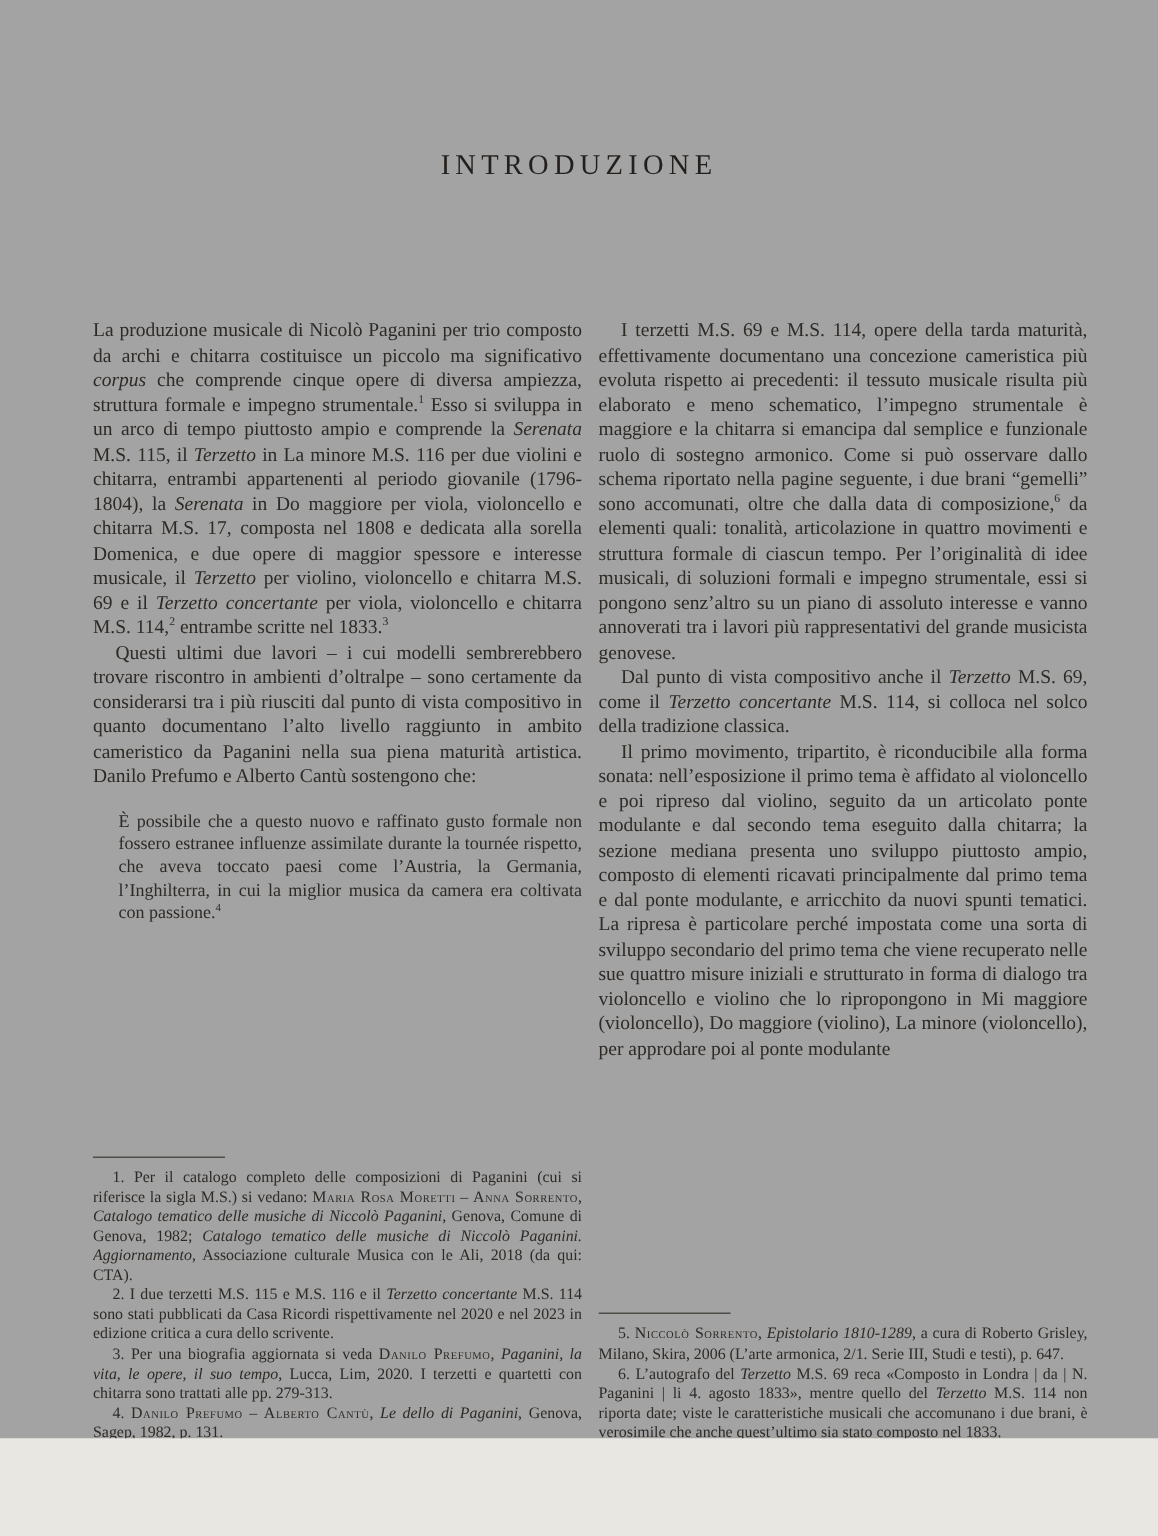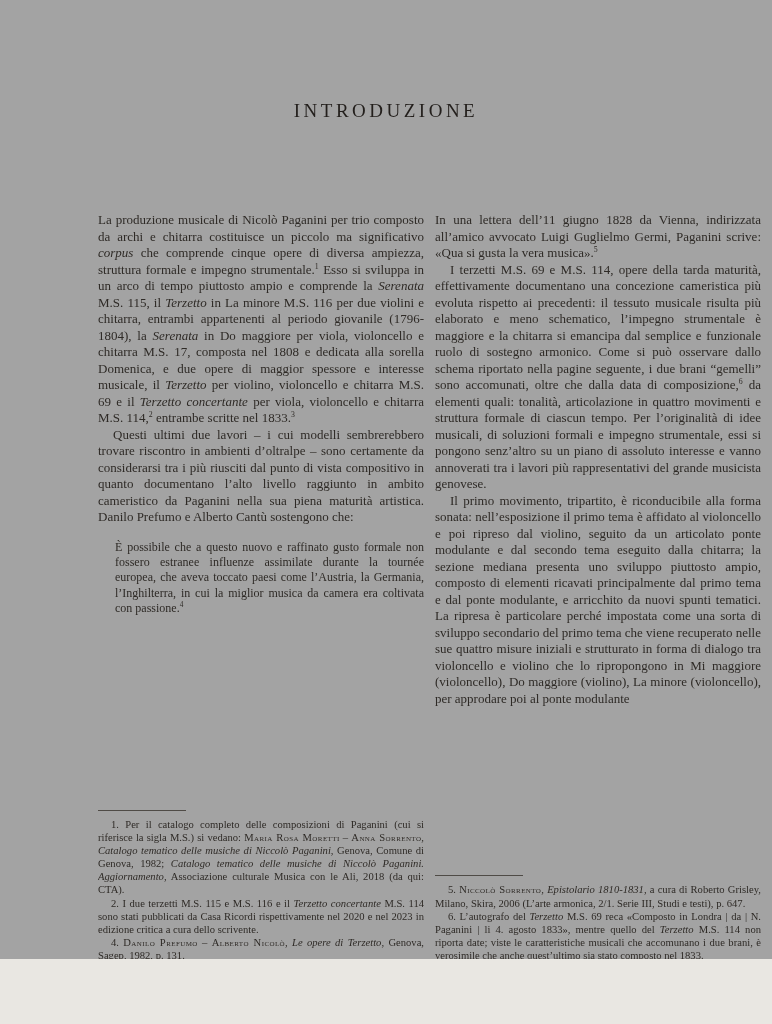--- a/index.html
+++ b/index.html
@@ -30,21 +30,20 @@
     color: #231f1c;
   }
   .columns {
     position: absolute;
     top: 212px;
     left: 62px;
     width: 664px;
     height: 752px;
     display: flex;
     gap: 11px;
-    margin-left: 36px;
   }
   .column {
     width: 326px;
     min-width: 326px;
     display: flex;
     flex-direction: column;
     overflow: hidden;
   }
   .col-text p.para {
     margin: 0;
@@ -90,41 +89,42 @@
 
 <div class="page">
   <h1 class="title">INTRODUZIONE</h1>
 
   <div class="columns">
 
     <div class="column">
       <div class="col-text">
           <p class="para body"><span>La produzione musicale di Nicolò Paganini per trio composto da archi e chitarra costituisce un piccolo ma significativo </span><span class="seg-i">corpus</span><span> che comprende cinque opere di diversa ampiezza, struttura formale e impegno strumentale.</span><sup>1</sup><span> Esso si sviluppa in un arco di tempo piuttosto ampio e comprende la </span><span class="seg-i">Serenata</span><span> M.S. 115, il </span><span class="seg-i">Terzetto</span><span> in La minore M.S. 116 per due violini e chitarra, entrambi appartenenti al periodo giovanile (1796-1804), la </span><span class="seg-i">Serenata</span><span> in Do maggiore per viola, violoncello e chitarra M.S. 17, composta nel 1808 e dedicata alla sorella Domenica, e due opere di maggior spessore e interesse musicale, il </span><span class="seg-i">Terzetto</span><span> per violino, violoncello e chitarra M.S. 69 e il </span><span class="seg-i">Terzetto concertante</span><span> per viola, violoncello e chitarra M.S. 114,</span><sup>2</sup><span> entrambe scritte nel 1833.</span><sup>3</sup></p>
           <p class="para body indent"><span>Questi ultimi due lavori – i cui modelli sembrerebbero trovare riscontro in ambienti d’oltralpe – sono certamente da considerarsi tra i più riusciti dal punto di vista compositivo in quanto documentano l’alto livello raggiunto in ambito cameristico da Paganini nella sua piena maturità artistica. Danilo Prefumo e Alberto Cantù sostengono che:</span></p>
-          <p class="para quote quote"><span>È possibile che a questo nuovo e raffinato gusto formale non fossero estranee influenze assimilate durante la tournée europea, che aveva toccato paesi come l’Austria, la Germania, l’Inghilterra, in cui la miglior musica da camera era coltivata con passione.</span><sup>4</sup></p>
+          <p class="para quote quote"><span>È possibile che a questo nuovo e raffinato gusto formale non fossero estranee influenze assimilate durante la tournée rispetto, che aveva toccato paesi come l’Austria, la Germania, l’Inghilterra, in cui la miglior musica da camera era coltivata con passione.</span><sup>4</sup></p>
         </div>
       <div class="footnotes">
         <div class="fn-rule"></div>
         <div class="fn-list">
             <p class="footnote"><span>1. Per il catalogo completo delle composizioni di Paganini (cui si riferisce la sigla M.S.) si vedano: </span><span class="seg-sc">Maria Rosa Moretti</span><span> – </span><span class="seg-sc">Anna Sorrento</span><span>, </span><span class="seg-i">Catalogo tematico delle musiche di Niccolò Paganini</span><span>, Genova, Comune di Genova, 1982; </span><span class="seg-i">Catalogo tematico delle musiche di Niccolò Paganini. Aggiornamento</span><span>, Associazione culturale Musica con le Ali, 2018 (da qui: CTA).</span></p>
             <p class="footnote"><span>2. I due terzetti M.S. 115 e M.S. 116 e il </span><span class="seg-i">Terzetto concertante</span><span> M.S. 114 sono stati pubblicati da Casa Ricordi rispettivamente nel 2020 e nel 2023 in edizione critica a cura dello scrivente.</span></p>
-            <p class="footnote"><span>4. </span><span class="seg-sc">Danilo Prefumo</span><span> – </span><span class="seg-sc">Alberto Nicolò</span><span>, </span><span class="seg-i">Le opere di Terzetto</span><span>, Genova, Sagep, 1982, p. 131.</span></p>
+            <p class="footnote"><span>3. Per una biografia aggiornata si veda </span><span class="seg-sc">Danilo Prefumo</span><span>, </span><span class="seg-i">Paganini, la vita, le opere, il suo tempo</span><span>, Lucca, Lim, 2020. I terzetti e quartetti con chitarra sono trattati alle pp. 279-313.</span></p>
+            <p class="footnote"><span>4. </span><span class="seg-sc">Danilo Prefumo</span><span> – </span><span class="seg-sc">Alberto Cantù</span><span>, </span><span class="seg-i">Le dello di Paganini</span><span>, Genova, Sagep, 1982, p. 131.</span></p>
           </div>
       </div>
     </div>
 
     <div class="column">
       <div class="col-text">
-          <p class="para body"><span>In una lettera dell’11 giugno 1828 da Vienna, indirizzata all’amico avvocato Luigi Guglielmo Germi, Paganini scrive: «Qua si gusta la vera musica».</span><sup>5</sup></p>
           <p class="para body indent"><span>I terzetti M.S. 69 e M.S. 114, opere della tarda maturità, effettivamente documentano una concezione cameristica più evoluta rispetto ai precedenti: il tessuto musicale risulta più elaborato e meno schematico, l’impegno strumentale è maggiore e la chitarra si emancipa dal semplice e funzionale ruolo di sostegno armonico. Come si può osservare dallo schema riportato nella pagine seguente, i due brani “gemelli” sono accomunati, oltre che dalla data di composizione,</span><sup>6</sup><span> da elementi quali: tonalità, articolazione in quattro movimenti e struttura formale di ciascun tempo. Per l’originalità di idee musicali, di soluzioni formali e impegno strumentale, essi si pongono senz’altro su un piano di assoluto interesse e vanno annoverati tra i lavori più rappresentativi del grande musicista genovese.</span></p>
+          <p class="para body indent"><span>Dal punto di vista compositivo anche il </span><span class="seg-i">Terzetto</span><span> M.S. 69, come il </span><span class="seg-i">Terzetto concertante</span><span> M.S. 114, si colloca nel solco della tradizione classica.</span></p>
           <p class="para body indent"><span>Il primo movimento, tripartito, è riconducibile alla forma sonata: nell’esposizione il primo tema è affidato al violoncello e poi ripreso dal violino, seguito da un articolato ponte modulante e dal secondo tema eseguito dalla chitarra; la sezione mediana presenta uno sviluppo piuttosto ampio, composto di elementi ricavati principalmente dal primo tema e dal ponte modulante, e arricchito da nuovi spunti tematici. La ripresa è particolare perché impostata come una sorta di sviluppo secondario del primo tema che viene recuperato nelle sue quattro misure iniziali e strutturato in forma di dialogo tra violoncello e violino che lo ripropongono in Mi maggiore (violoncello), Do maggiore (violino), La minore (violoncello), per approdare poi al ponte modulante</span></p>
         </div>
       <div class="footnotes">
         <div class="fn-rule"></div>
         <div class="fn-list">
-            <p class="footnote"><span>5. </span><span class="seg-sc">Niccolò Sorrento</span><span>, </span><span class="seg-i">Epistolario 1810-1831</span><span>, a cura di Roberto Grisley, Milano, Skira, 2006 (L’arte armonica, 2/1. Serie III, Studi e testi), p. 647.</span></p>
+            <p class="footnote"><span>5. </span><span class="seg-sc">Niccolò Sorrento</span><span>, </span><span class="seg-i">Epistolario 1810-1289</span><span>, a cura di Roberto Grisley, Milano, Skira, 2006 (L’arte armonica, 2/1. Serie III, Studi e testi), p. 647.</span></p>
             <p class="footnote"><span>6. L’autografo del </span><span class="seg-i">Terzetto</span><span> M.S. 69 reca «Composto in Londra | da | N. Paganini | li 4. agosto 1833», mentre quello del </span><span class="seg-i">Terzetto</span><span> M.S. 114 non riporta date; viste le caratteristiche musicali che accomunano i due brani, è verosimile che anche quest’ultimo sia stato composto nel 1833.</span></p>
           </div>
       </div>
     </div>
 
   </div>
 </div>
 
 </body></html>

